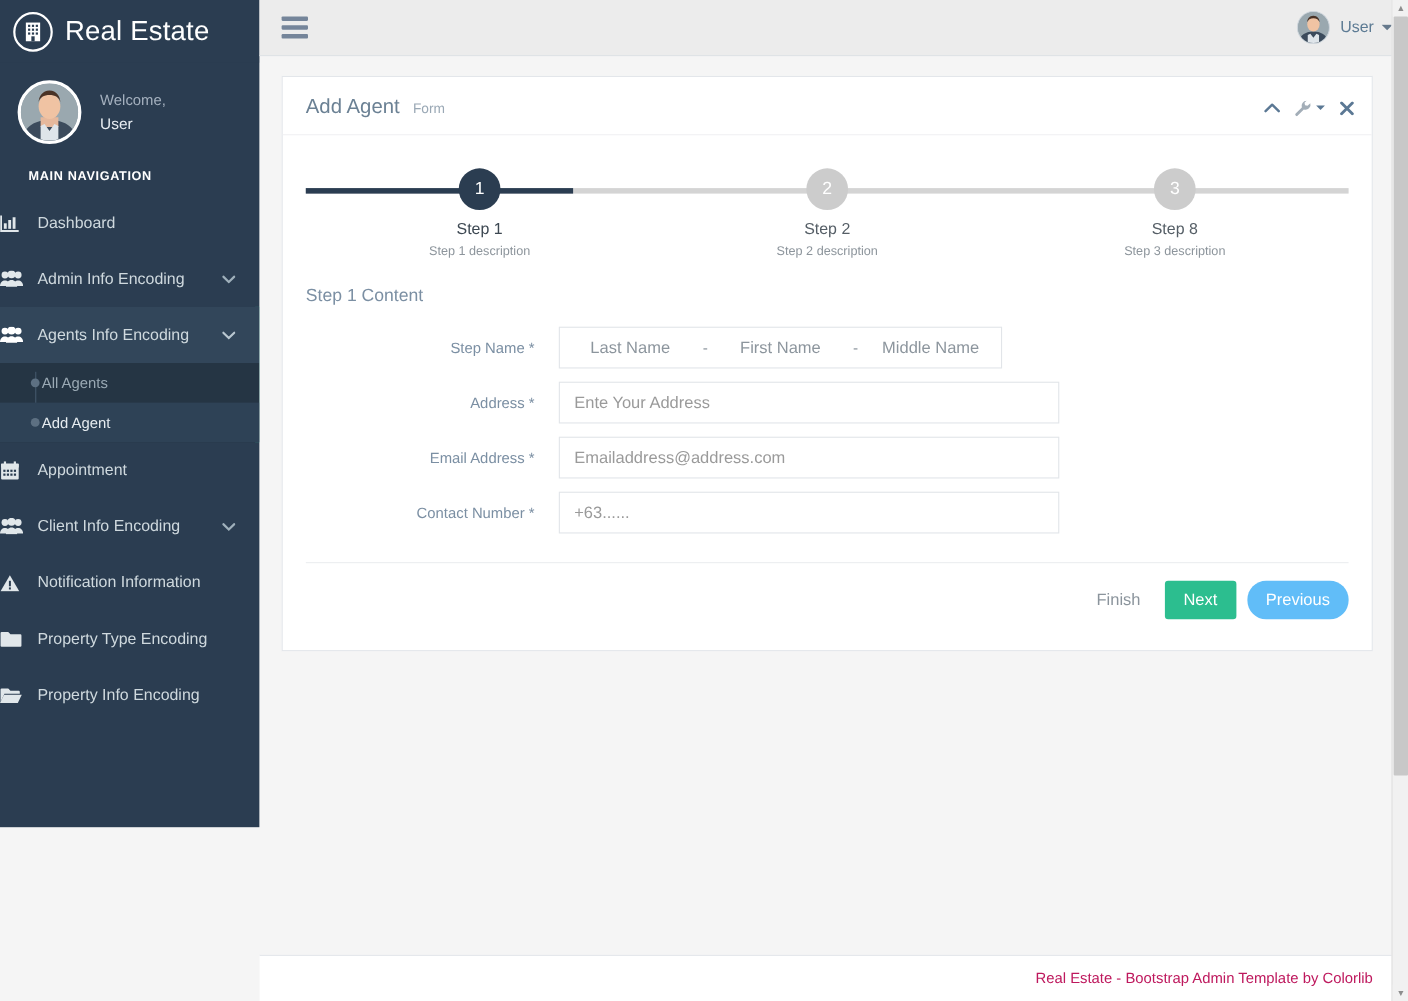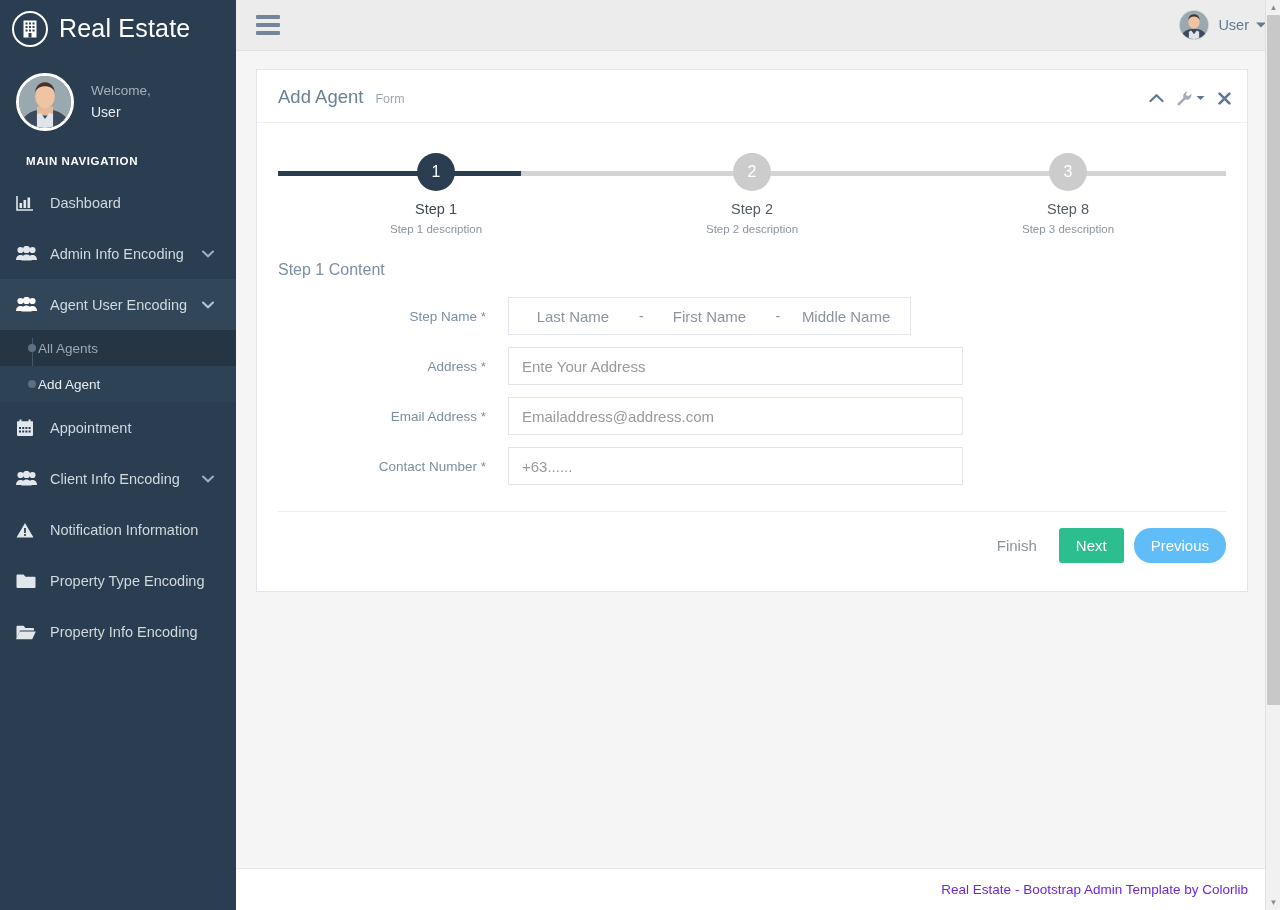--- a/index.html
+++ b/index.html
@@ -9,21 +9,21 @@
     overflow: hidden;
     font-family: "Liberation Sans", sans-serif;
     background: #f5f5f5;
   }
 
   
   .app { position: relative; width: 1280px; height: 910px; display: flex; }
 
   
   .sidebar {
-    width: 236px; height: 910px;
+    width: 236px; height: 752px;
     background: #2b3d51;
     flex: 0 0 236px;
     position: relative;
     overflow: hidden;
   }
   .logo-bar {
     height: 57px;
     display: flex; align-items: center;
     padding-left: 12px;
     background: #2b3d51;
@@ -54,21 +54,21 @@
   .welcome { color: #a4b0be; font-size: 13.5px; }
   .username { color: #e8edf2; font-size: 14px; }
 
   .nav-header {
     color: #ffffff; font-size: 11.5px; font-weight: bold;
     letter-spacing: .6px; padding: 6px 0 10px 26px;
   }
 
   .nav-item {
     display: flex; align-items: center;
-    height: 51px; padding-left: 16px;
+    height: 51px; padding-left: 0;
     color: #b8c7ce; font-size: 14.5px;
     position: relative; cursor: pointer;
   }
   .nav-item .ico {
     width: 26px; flex: 0 0 26px;
     display: flex; align-items: center; justify-content: flex-start;
     color: #e1e7ea;
   }
   .nav-item .lbl { margin-left: 8px; color: #cfd9de; white-space: nowrap; }
   .nav-item .caret { margin-left: auto; margin-right: 22px; color: #9fb0bb; }
@@ -241,21 +241,21 @@
   .btn-next { background: #2cbe8f; }
   .btn-prev { background: #61bdf8; border-radius: 17px; }
 
   
   .footer {
     height: 42px; flex: 0 0 42px;
     background: #ffffff;
     border-top: 1px solid #e3e6ea;
     display: flex; align-items: center; justify-content: flex-end;
     padding-right: 32px;
-    color: #6d28d9; font-size: 13.5px; text-align: center;
+    color: #be185d; font-size: 13.5px; text-align: center;
   }
 
   
   .scrollbar {
     position: absolute; right: 0; top: 0; width: 15px; height: 910px;
     background: #f1f1f1; border-left: 1px solid #e0e0e0; z-index: 40;
   }
   .scroll-arrow {
     width: 15px; height: 15px; display: flex;
     align-items: center; justify-content: center;
@@ -357,21 +357,21 @@
         <span class="ico">
           <svg width="21" height="15" viewBox="0 0 21 15">
             <circle cx="4.5" cy="4" r="3.1" fill="#ffffff"></circle>
             <circle cx="16.5" cy="4" r="3.1" fill="#ffffff"></circle>
             <circle cx="10.5" cy="3.4" r="3.6" fill="#ffffff"></circle>
             <path d="M0 14 c0-3.4 2.2-5.1 4.5-5.1 s4.5 1.7 4.5 5.1 z" fill="#ffffff"></path>
             <path d="M12 14 c0-3.4 2.2-5.1 4.5-5.1 s4.5 1.7 4.5 5.1 z" fill="#ffffff"></path>
             <path d="M5.4 14.6 c0-4 2.4-6 5.1-6 s5.1 2 5.1 6 z" fill="#ffffff"></path>
           </svg>
         </span>
-        <span class="lbl">Agent User Encoding</span>
+        <span class="lbl">Agents Info Encoding</span>
         <span class="caret">
           <svg width="12" height="8" viewBox="0 0 12 8">
               <path d="M1 1.5 L6 6.3 L11 1.5" stroke="#b9c7d0" stroke-width="2" fill="none" stroke-linecap="round"></path>
             </svg>
         </span>
       </div>
       <div class="submenu">
         <span class="sub-line"></span>
         <div class="sub-item">
           <span class="sub-dot"></span>

